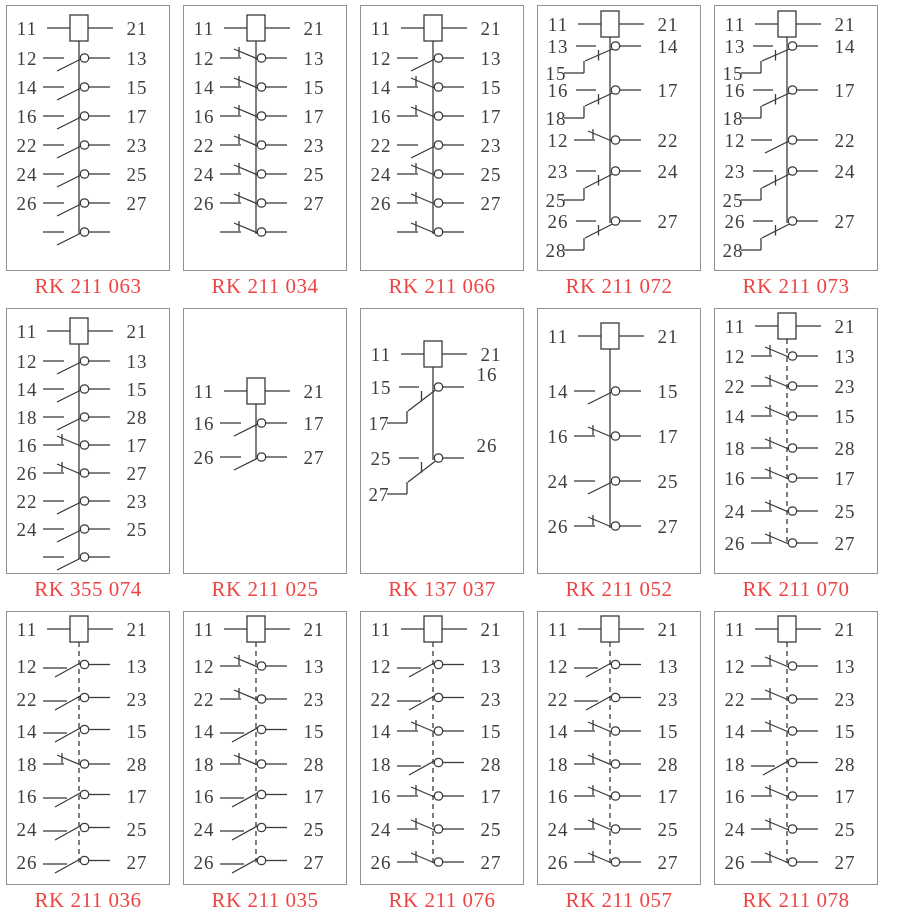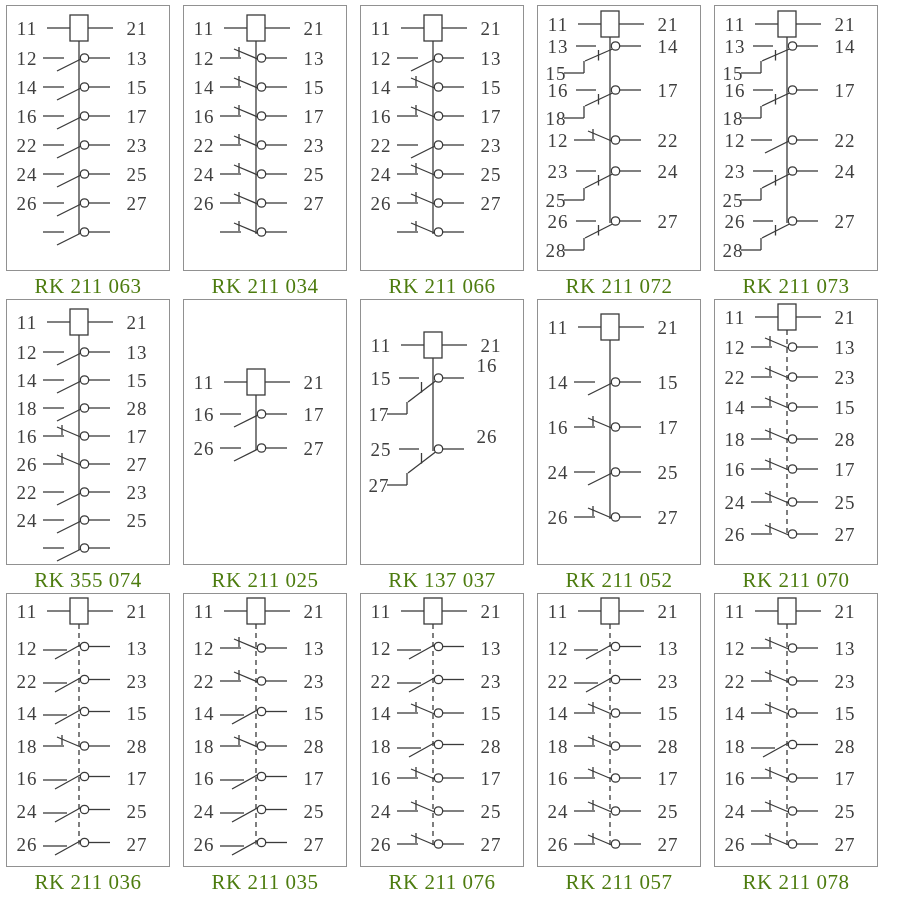--- a/index.html
+++ b/index.html
@@ -4,27 +4,28 @@
 <style>
   html,body{margin:0;padding:0;background:#ffffff;}
   body{width:900px;height:912px;font-family:"Liberation Serif",serif;overflow:hidden;}
   #grid{
     box-sizing:border-box;
     width:884px;
     padding:5px 7px 0 7px;
     display:grid;
     grid-template-columns:repeat(5,162px);
     justify-content:space-between;
+    row-gap:9px;
   }
   figure.cell{margin:0;display:flex;flex-direction:column;align-items:center;}
   figure.cell svg{border:1px solid #919191;background:#ffffff;display:block;}
   figcaption.cap{
     font-family:"Liberation Serif",serif;
     font-size:21px;
-    color:#4d7c0f;
+    color:#ef4444;
     text-align:center;
     margin-top:3px;
     letter-spacing:0.5px;
     white-space:nowrap;
   }
   svg text{
     font-family:"Liberation Serif",serif;
     font-size:19px;
     fill:#3f3f3f;
     letter-spacing:1px;

